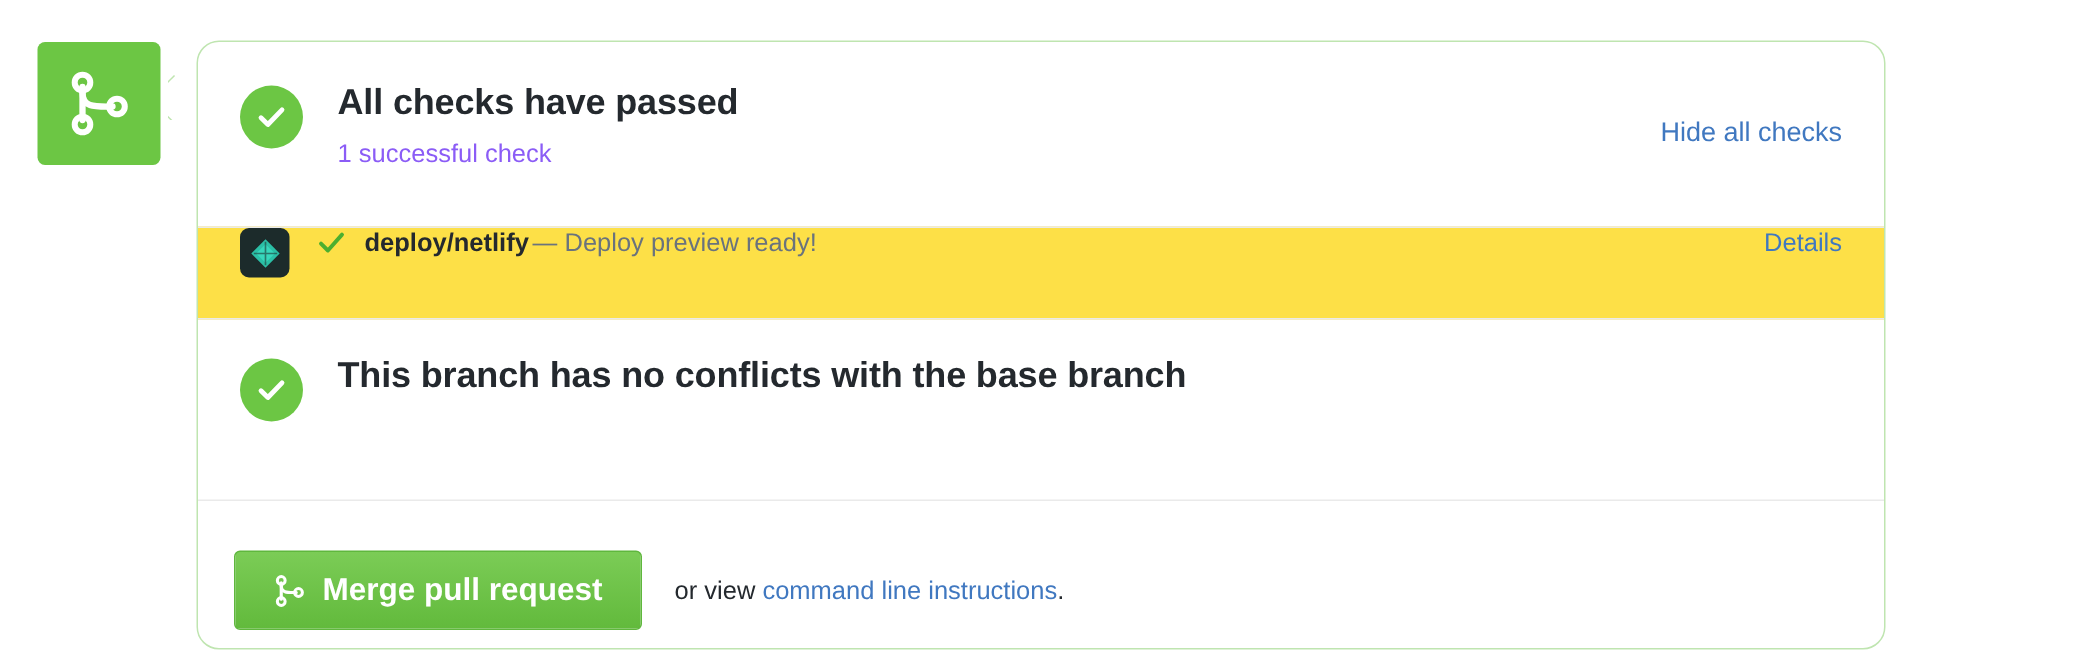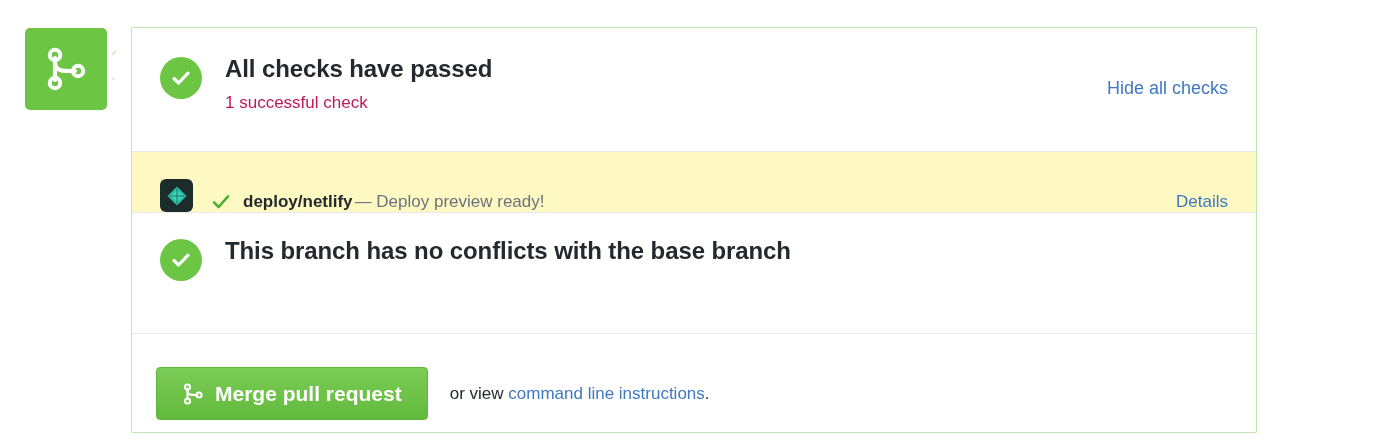--- a/index.html
+++ b/index.html
@@ -62,21 +62,21 @@
 
   
   .merge-box {
     position: absolute;
     left: 131px;
     top: 27px;
     width: 1126px;
     height: 406px;
     box-sizing: border-box;
     border: 1px solid #bfe5b0;
-    border-radius: 1px;
+    border-radius: 15px;
     background: #ffffff;
   }
 
   
   .status-row {
     display: flex;
     align-items: flex-start;
     box-sizing: border-box;
   }
 
@@ -107,40 +107,40 @@
     font-size: 24px;
     font-weight: bold;
     line-height: 1.15;
     color: #24292e;
     letter-spacing: -0.1px;
   }
   .status-sub {
     margin-top: 9px;
     font-size: 17px;
     line-height: 1.3;
-    color: #be185d;
+    color: #8b5cf6;
   }
 
   .header-link {
     flex: 0 0 auto;
     font-size: 18px;
     color: #4078c0;
     text-decoration: none;
     margin-top: 23px;
     white-space: nowrap;
   }
 
   
   .check-item {
     display: flex;
-    align-items: flex-end;
+    align-items: flex-start;
     height: 62px;
     box-sizing: border-box;
     padding: 0 28px 0 28px;
-    background: #fef9c3;
+    background: #fde047;
     border-top: 1px solid #eaeaea;
     border-bottom: 1px solid #eaeaea;
   }
   .netlify-avatar {
     flex: 0 0 auto;
     width: 33px;
     height: 33px;
     border-radius: 6px;
     background: #1c2b2b;
     display: flex;

